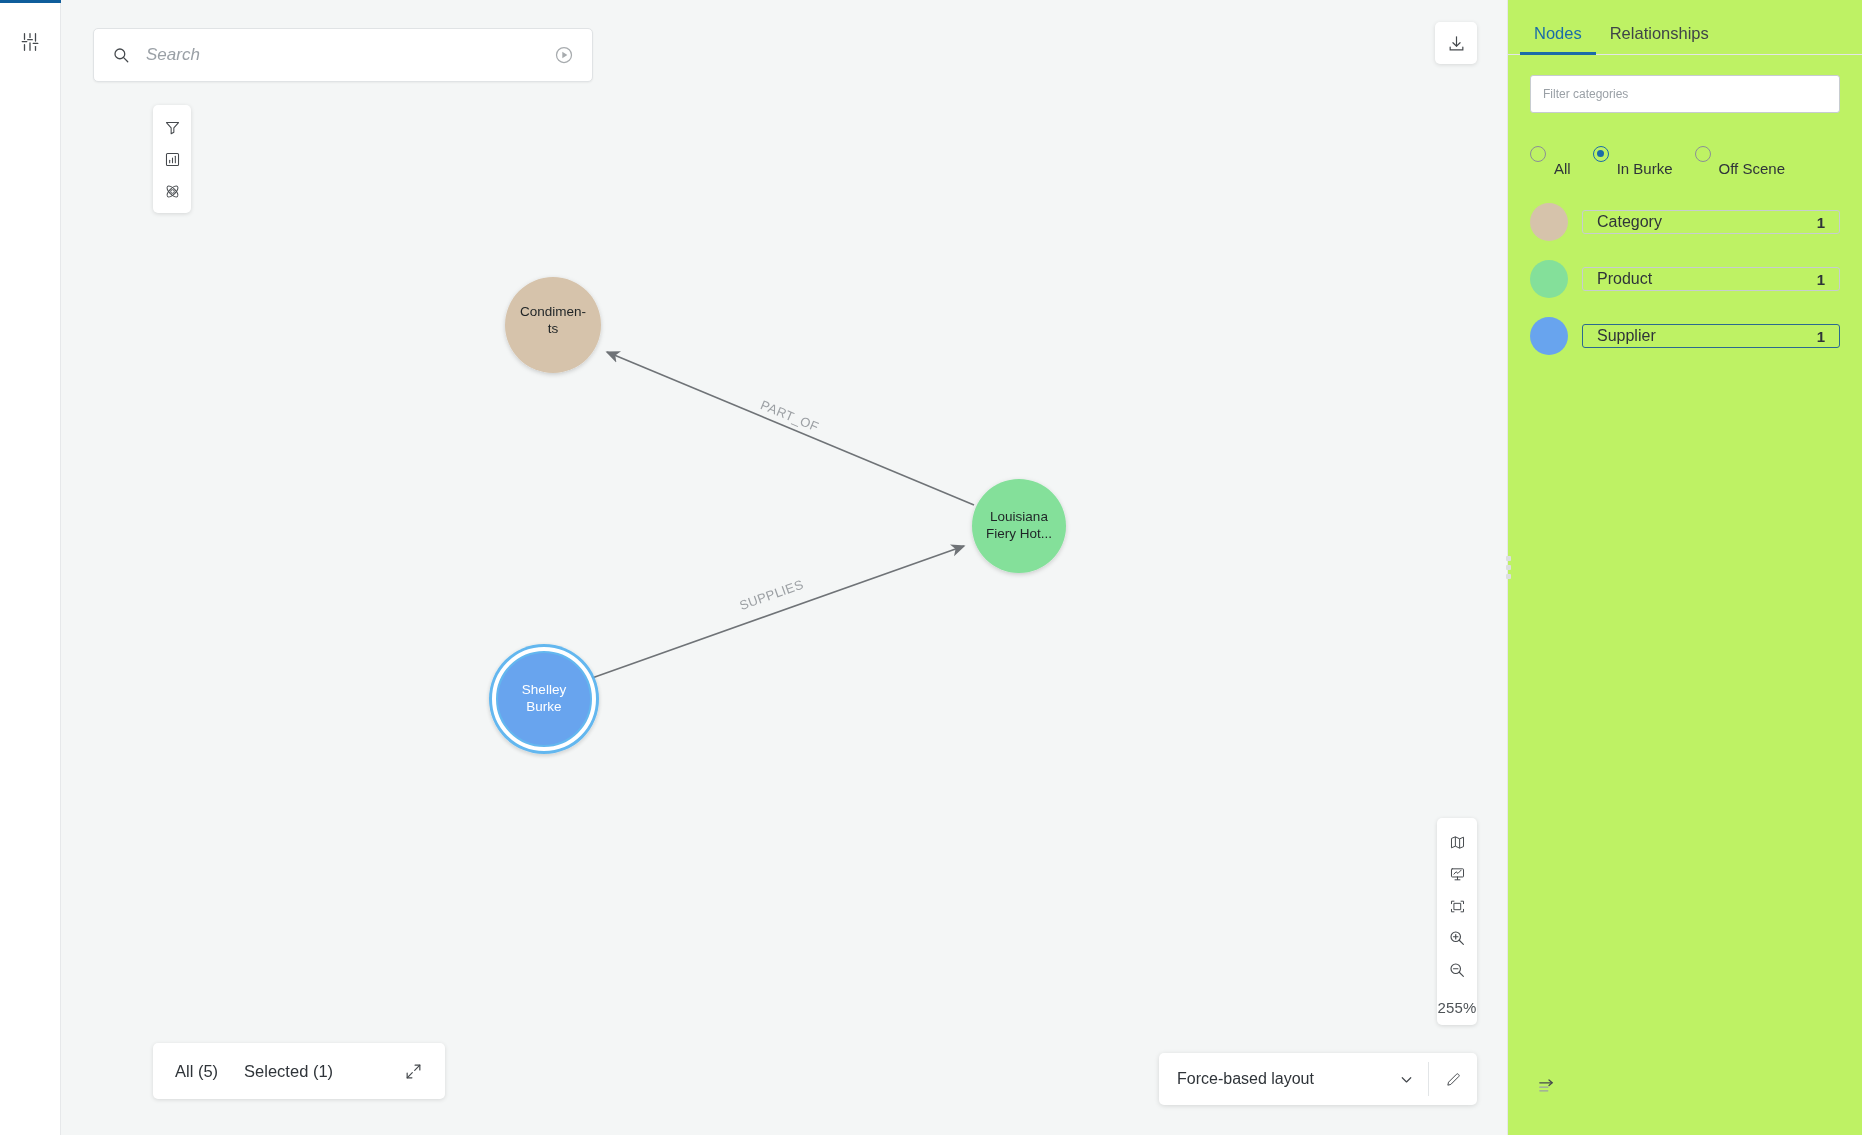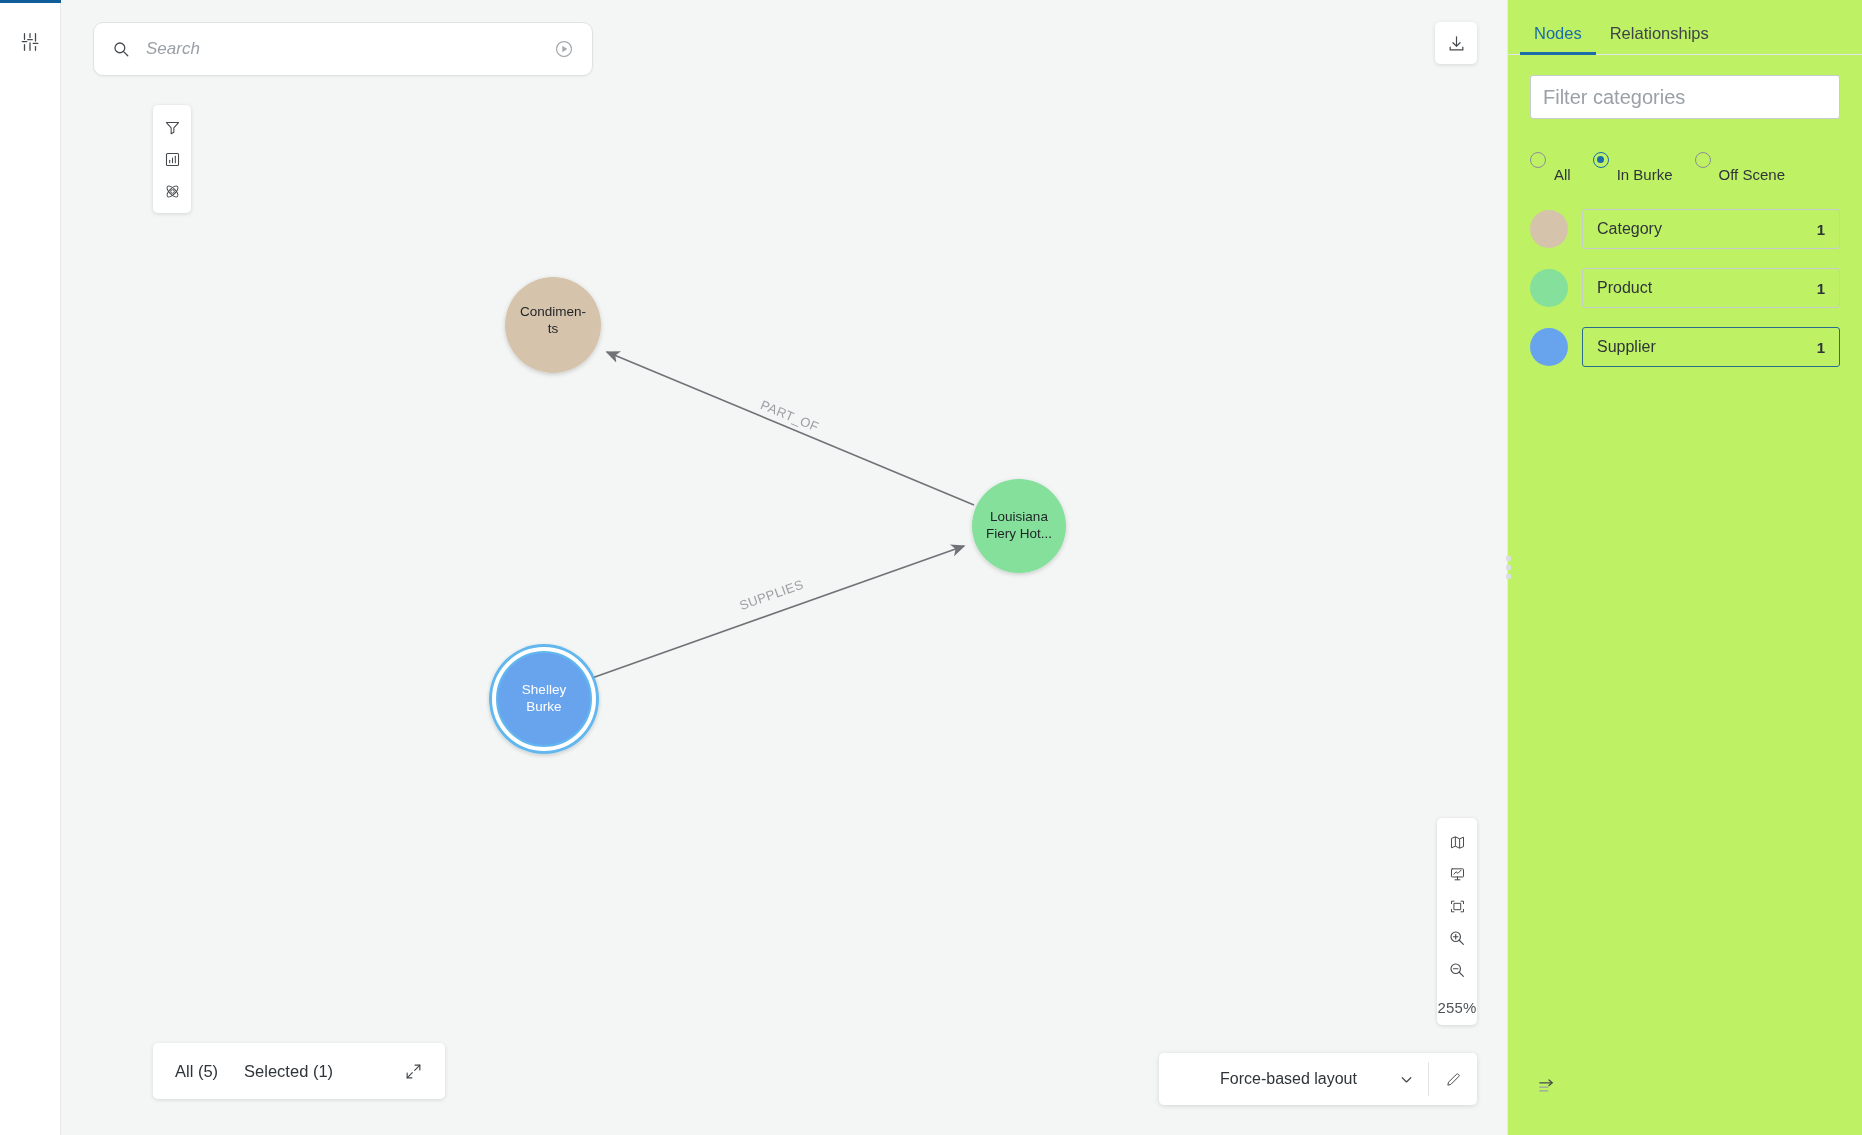--- a/index.html
+++ b/index.html
@@ -40,25 +40,25 @@
   .canvas {
     position: relative;
     width: 1446px; height: 1135px;
     background: #f4f6f6;
     flex: 0 0 1446px;
     overflow: hidden;
   }
 
   
   .search-wrap {
-    position: absolute; top: 22px; left: 32px;
+    position: absolute; top: 28px; left: 32px;
     width: 500px; height: 54px;
     background: #fff;
     border: 1px solid #e0e3e5;
-    border-radius: 10px;
+    border-radius: 5px;
     box-shadow: 0 1px 2px rgba(0,0,0,.05);
     display: flex; align-items: center;
     padding: 0 16px;
   }
   .search-wrap .mag { flex: 0 0 22px; display:flex; align-items:center; justify-content:center; }
   .search-input {
     flex: 1 1 auto;
     border: 0; outline: 0;
     font-family: "Liberation Sans", sans-serif;
     font-size: 17px;
@@ -133,21 +133,21 @@
     position: absolute; right: 30px; bottom: 30px;
     height: 52px; width: 318px;
     background: #fff;
     border-radius: 5px;
     box-shadow: 0 1px 5px rgba(0,0,0,.13);
     display: flex; align-items: center;
   }
   .layout-name {
     flex: 1 1 auto;
     padding-left: 18px;
-    font-size: 16px; color: #2f3439; margin-left: 43px;
+    font-size: 16px; color: #2f3439;
   }
   .layout-chevron { width: 44px; display:flex; align-items:center; justify-content:center; cursor:pointer; }
   .layout-div { width: 1px; height: 34px; background: #e2e5e7; }
   .layout-pencil { width: 48px; display:flex; align-items:center; justify-content:center; cursor:pointer; }
 
   
   .zoomtools {
     position: absolute; right: 30px; bottom: 110px;
     width: 40px;
     background: #fff;
@@ -189,25 +189,25 @@
     cursor: pointer;
     position: relative;
   }
   .tab.active { color: #1b6ca8; font-weight: 400; }
   .tab.active::after {
     content: ""; position: absolute; left: 0; right: 0; bottom: -1px;
     height: 3px; background: #1b6ca8;
   }
   .panel-body { padding: 20px 22px 0 22px; }
   .filter-input {
-    width: 100%; height: 44px;
+    width: 100%; height: 38px;
     border: 1px solid #c7ccd0;
     border-radius: 3px;
     padding: 0 12px;
-    font-size: 20px;
+    font-size: 12px;
     font-family: "Liberation Sans", sans-serif;
     color: #3f4448;
     outline: none;
   }
   .filter-input::placeholder { color: #9aa0a6; }
 
   .radios { display: flex; align-items: center; gap: 0; margin-top: 18px; }
   .radio-item { display: flex; align-items: center; cursor: pointer; margin-right: 22px; }
   .radio-dot {
     width: 16px; height: 16px; border-radius: 50%;
@@ -220,21 +220,21 @@
     content: ""; position: absolute;
     left: 3px; top: 3px; width: 7px; height: 7px;
     border-radius: 50%; background: #1b6ca8;
   }
   .radio-label { font-size: 15px; color: #2f3439; margin-left: 8px; white-space: nowrap; margin-top: 29px; }
 
   .cat-list { margin-top: 26px; display: flex; flex-direction: column; gap: 19px; }
   .cat-row { display: flex; align-items: center; gap: 14px; }
   .cat-dot { width: 38px; height: 38px; border-radius: 50%; flex: 0 0 38px; }
   .cat-box {
-    flex: 1 1 auto; height: 40px;
+    flex: 1 1 auto; height: 24px;
     border: 1px solid #c7ccd0;
     border-radius: 3px;
     display: flex; align-items: center;
     padding: 0 14px;
     cursor: pointer;
   }
   .cat-box.selected { border: 1.6px solid #2b6a8f; gap: 17px; }
   .cat-name { font-size: 16px; color: #2f3439; flex: 1 1 auto; }
   .cat-count { font-size: 15px; color: #2f3439; font-weight: 700; }
 

